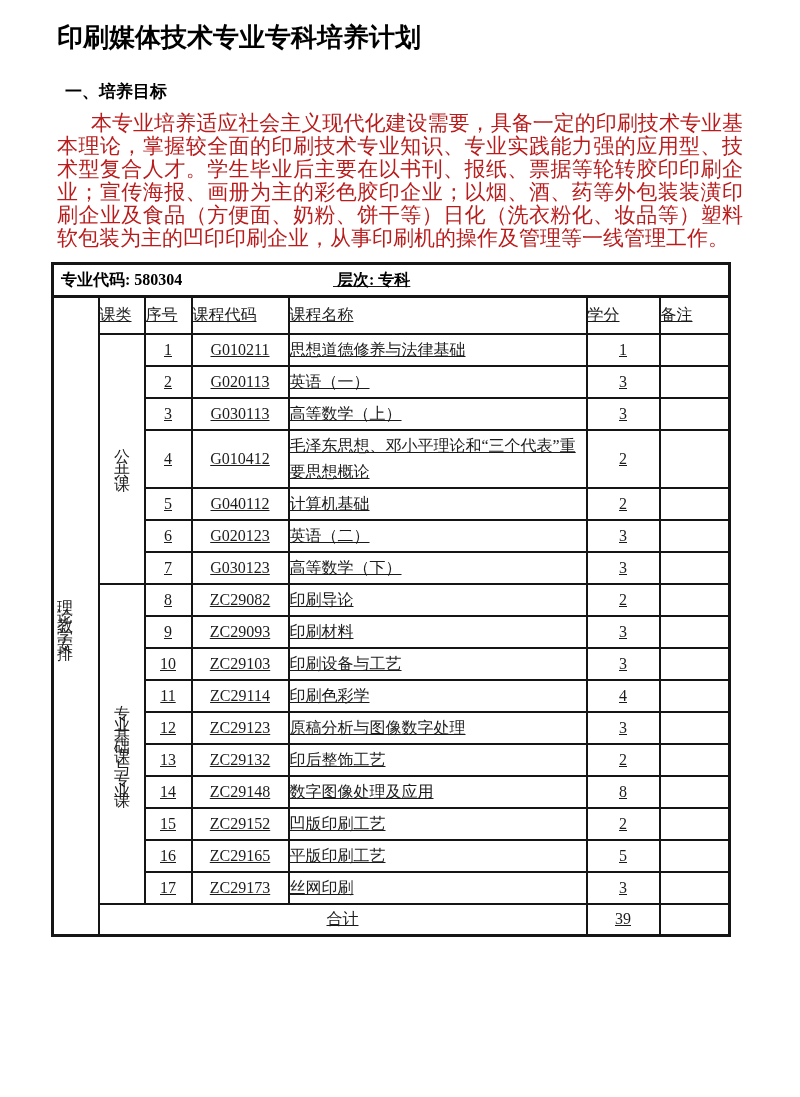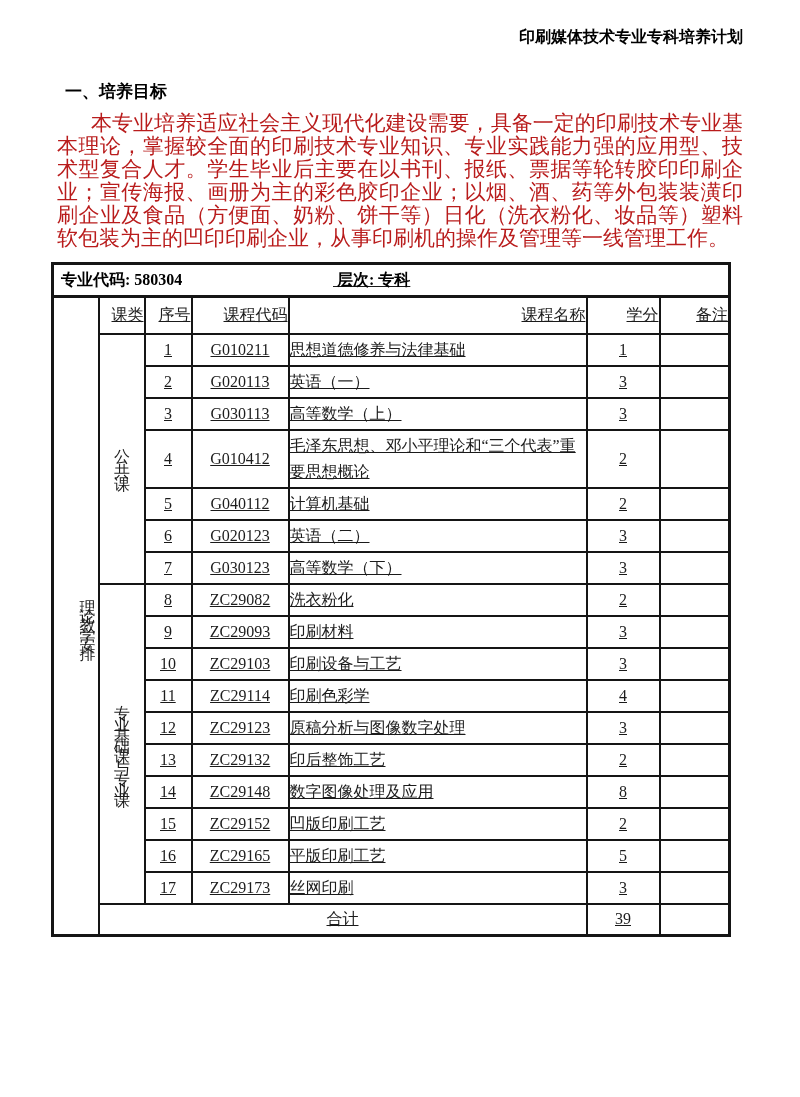--- a/index.html
+++ b/index.html
@@ -6,24 +6,24 @@
   html, body { margin: 0; padding: 0; background: #ffffff; }
   body {
     width: 800px; height: 1097px;
     color: #1a1a1a;
     font-family: "Liberation Serif", "DejaVu Serif", serif;
   }
   .page { padding: 22px 57px 0 57px; }
 
   .doc-title {
     margin: 0 0 30px 0;
-    text-align: right;
+    text-align: left;
     font-family: "Liberation Sans", "DejaVu Sans", sans-serif;
     font-weight: bold;
-    font-size: 16px;
+    font-size: 26px;
     line-height: 30px;
     color: #000;
   }
   .sec-heading {
     margin: 0 0 10px 8px;
     font-family: "Liberation Sans", "DejaVu Sans", sans-serif;
     font-weight: bold;
     font-size: 17px;
     line-height: 20px;
     color: #000;
@@ -54,21 +54,21 @@
     vertical-align: middle;
   }
   tr.meta-row td {
     border-bottom: 3px solid #151515;
     height: 33px;
     font-weight: bold;
     color: #000;
     padding-left: 7px;
   }
   .meta-code { display: inline-block; width: 272px; }
-  tr.head-row td { height: 37px; text-align: right; }
+  tr.head-row td { height: 37px; text-align: left; }
   tr.course-row { height: 32px; }
   tr.total-row { height: 32px; }
   td.c { text-align: center; }
   td.name-cell { padding: 2px 4px 2px 5px; line-height: 26px; }
   td.side-cell, td.cat-cell { text-align: center; }
   .vtext {
     display: inline-block;
     writing-mode: vertical-rl;
     text-orientation: upright;
     white-space: nowrap;
@@ -170,21 +170,21 @@
         <td class="c">3</td>
         <td></td>
       </tr>
 
       <tr class="course-row">
         <td rowspan="10" class="cat-cell">
           <span class="vtext cat-major">专业基础课与专业课</span>
         </td>
         <td class="c">8</td>
         <td class="c">ZC29082</td>
-        <td class="name-cell">洗衣粉化</td>
+        <td class="name-cell">印刷导论</td>
         <td class="c">2</td>
         <td></td>
       </tr>
       <tr class="course-row">
         <td class="c">9</td>
         <td class="c">ZC29093</td>
         <td class="name-cell">印刷材料</td>
         <td class="c">3</td>
         <td></td>
       </tr>

